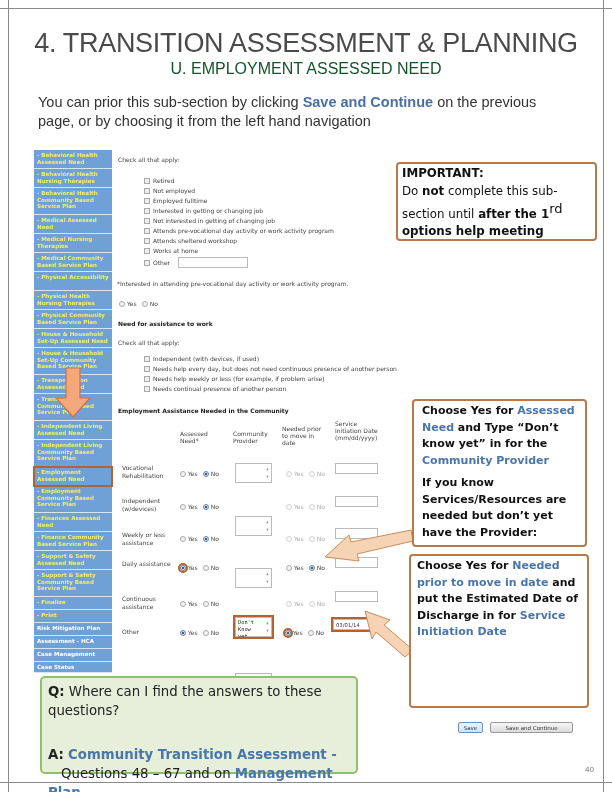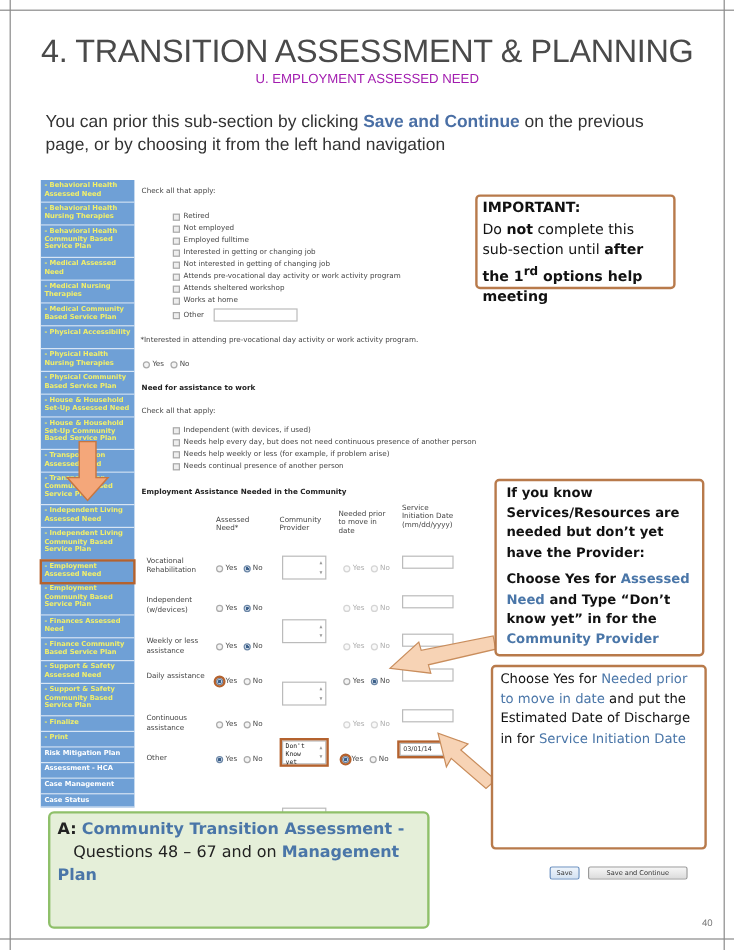--- a/index.html
+++ b/index.html
@@ -8,21 +8,21 @@
 
   .frame-line { position: absolute; background: #8a8a8a; }
   .fl-top { left: 0; top: 8px; width: 612px; height: 1px; }
   .fl-left { left: 8px; top: 0; width: 1px; height: 792px; }
   .fl-right { left: 603px; top: 0; width: 1px; height: 792px; }
   .fl-bottom { left: 0; top: 782px; width: 612px; height: 1px; }
 
   .title { position: absolute; left: 0; top: 28px; width: 612px; text-align: center;
     font-size: 27px; color: #4a4a4a; letter-spacing: -0.3px; }
   .subtitle { position: absolute; left: 0; top: 60px; width: 612px; text-align: center;
-    font-size: 11px; color: #a21caf; }
+    font-size: 16px; color: #14532d; }
   .intro { position: absolute; left: 38px; top: 93px; width: 520px; font-size: 14.5px; line-height: 19px; color: #333; }
   .intro .hl { color: #4a6fa5; font-weight: bold; }
 
   
   .nav { position: absolute; left: 34px; top: 150px; width: 78px; }
   .nav-item { background: #6fa0d6; color: #f1ef6a; font-size: 5.6px; font-weight: bold; line-height: 6.5px;
     padding: 2px 3px 2px 3px; border-bottom: 1px solid #d7e5f4; font-family: "DejaVu Sans", sans-serif; }
   .nav-item.white { color: #ffffff; }
   .nav-item.selected { outline: 2px solid #b4622e; outline-offset: -1px; }
 
@@ -288,34 +288,35 @@
 
   <g>
     <polygon points="411,530 413,541 357,554 359,561 325,557 349,535 351,542" fill="#f7d3b5" stroke="#c98d5c" stroke-width="1"></polygon>
   </g>
 
   <g>
     <polygon points="413,650 405,657 376,632 372,639 365,611 390,620 384,625" fill="#f7d3b5" stroke="#c98d5c" stroke-width="1"></polygon>
   </g>
 </svg>
 
-<div class="callout" style="left:396px;top:162px;width:167px;height:79px;font-size:11.8px;line-height:17.5px;padding:1px 4px">
+<div class="callout" style="left:396px;top:162px;width:201px;height:79px;font-size:11.8px;line-height:17.5px;padding:1px 4px">
   <div><b>IMPORTANT:</b></div>
-  <div><span>Do </span><b>not</b><span> complete this sub-section until </span><b>after the 1</b><sup style="font-size:10px;font-weight:bold">rd</sup><b> options help meeting</b></div>
+  <div><span>Do </span><b>not</b><span> complete this sub-section until </span><b>after the 1</b><sup style="font-size:13px;font-weight:normal">rd</sup><b> options help meeting</b></div>
 </div>
 
 <div class="callout" style="left:412px;top:399px;width:175px;height:148px;padding:2px 8px">
+  <p style="font-weight:bold"><span>Choose Yes for </span><span class="blue">Assessed Need</span><span> and Type “Don’t know yet” in for the </span><span class="blue">Community Provider</span></p>
   <p style="font-weight:bold">If you know Services/Resources are needed but don’t yet have the Provider:</p>
-  <p style="font-weight:bold"><span>Choose Yes for </span><span class="blue">Assessed Need</span><span> and Type “Don’t know yet” in for the </span><span class="blue">Community Provider</span></p>
 </div>
 
 <div class="callout" style="left:409px;top:554px;width:180px;height:154px;padding:2px 6px">
-  <p style="font-weight:normal"><span>Choose Yes for </span><span class="blue">Needed prior to move in date</span><span> and put the Estimated Date of Discharge in for </span><span class="blue">Service Initiation Date</span></p>
+  <p style="font-weight:bold"><span>Choose Yes for </span><span class="blue">Needed prior to move in date</span><span> and put the Estimated Date of Discharge in for </span><span class="blue">Service Initiation Date</span></p>
 </div>
 
 <div class="qa">
+  <p><span class="lbl">Q:</span> <span>Where can I find the answers to these questions?</span></p>
   <p><span class="lbl">A:</span> <span class="blue">Community Transition Assessment -</span><br><span class="indent">Questions 48 – 67 and on </span><span class="blue">Management Plan</span></p>
 </div>
 
 <div class="btn save">Save</div>
 <div class="btn cont">Save and Continue</div>
 
 <div class="page-num">40</div>
 
 </body></html>

